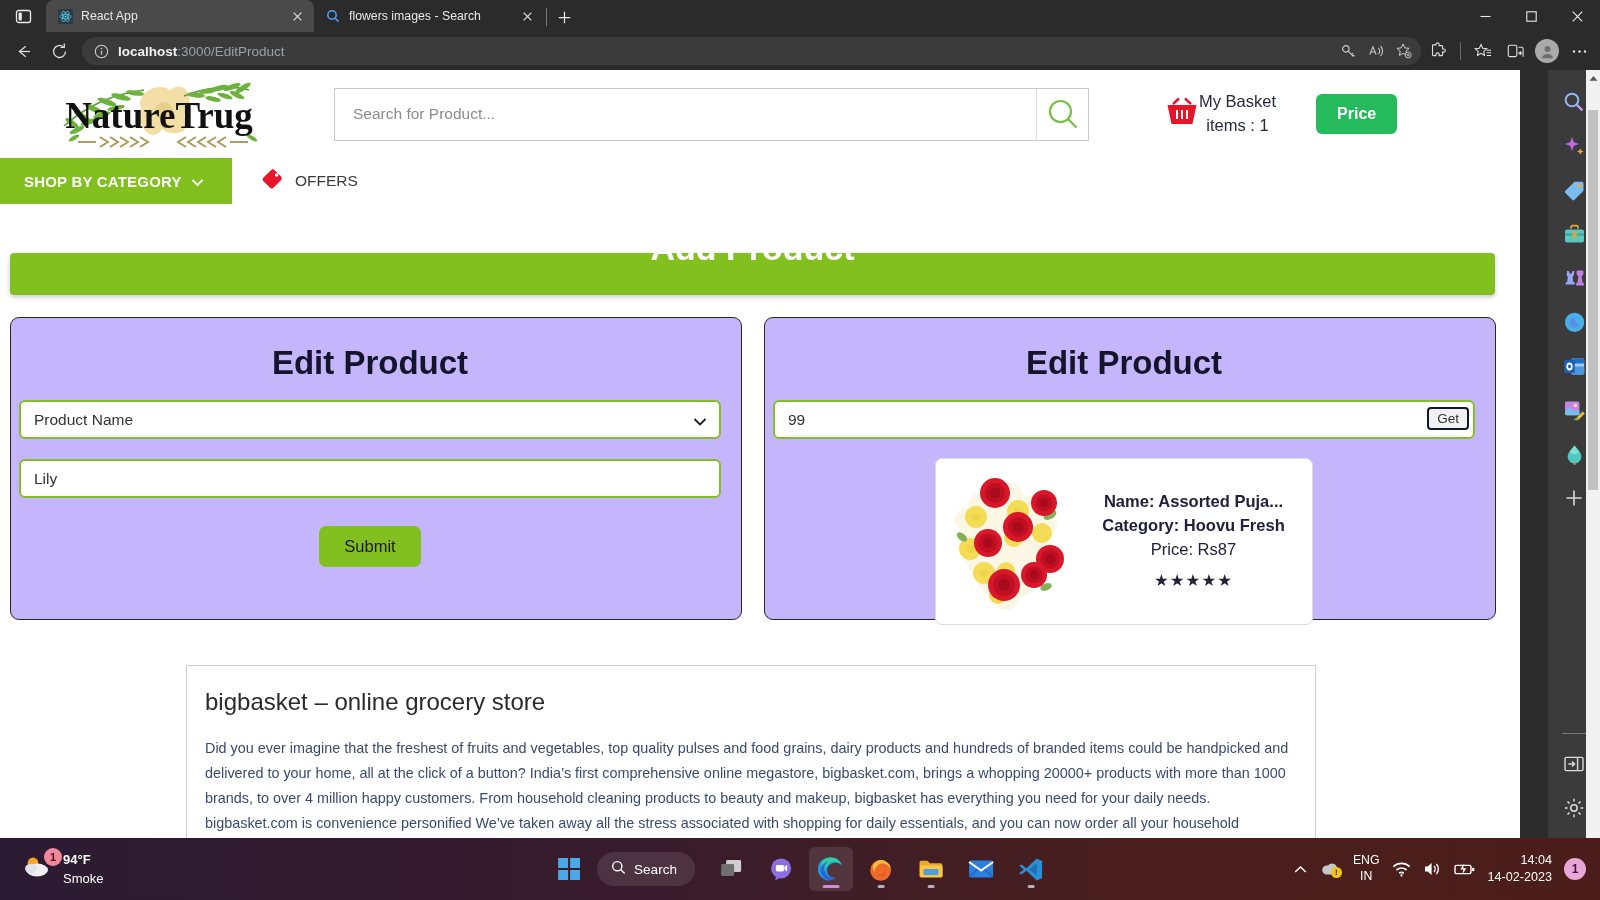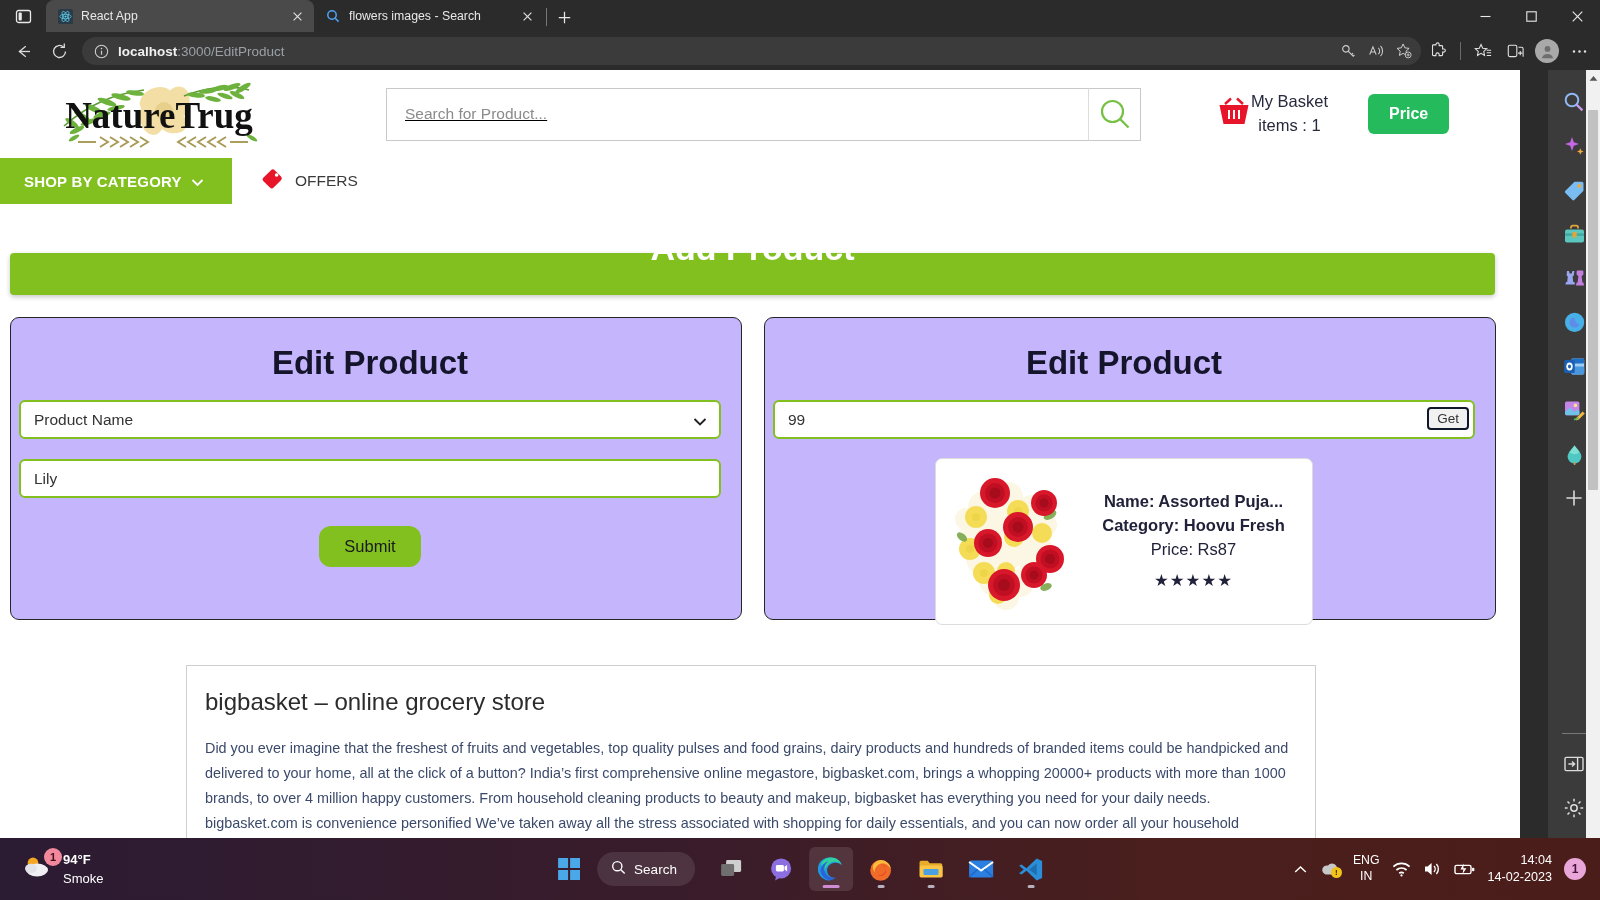--- a/index.html
+++ b/index.html
@@ -78,21 +78,21 @@
   .logo {
     position:relative; width: 230px; height: 80px; margin-left: 28px; flex:0 0 230px;
   }
   .logo svg { position:absolute; left:0; top:0; }
   .logo-text {
     position:absolute; left:0; top:20px; width:230px; text-align:center;
     font-family:"Liberation Serif", serif; font-size: 37px; font-weight:700; color:#111;
     letter-spacing:0px;
   }
   .searchwrap {
-    margin-left: 112px; width: 755px; height: 53px; display:flex; flex:0 0 755px;text-decoration:underline;
+    margin-left: 60px; width: 755px; height: 53px; display:flex; flex:0 0 755px;
   }
   .searchwrap input {
     flex:1 1 auto; height:53px; border:1px solid #c9c9c9; border-right:none;
     font-size:15.5px; padding: 0 18px; color:#333; outline:none;
     font-family:"Liberation Sans", sans-serif;
   }
   .searchwrap input::placeholder { color:#8b8b8b; }
   .searchbtn {
     width:53px;height:53px;border:1px solid #c9c9c9;border-left:1px solid #dcdcdc;background:#fff;
     display:flex;align-items:center;justify-content:center;
@@ -132,21 +132,21 @@
 
   .green-field {
     width:100%; height:39px; border:2px solid #82c020; border-radius:6px;
     font-size:15.5px; color:#333; padding: 0 13px; outline:none; background:#fff;
     font-family:"Liberation Sans", sans-serif; display:flex; align-items:center;
   }
   .select-wrap { position:relative; margin-bottom:20px; }
   .select-wrap .chev { position:absolute; right:14px; top:13px; pointer-events:none; }
   .submit-btn {
     display:block; margin: 28px auto 0 auto; background:#82c020; color:#1b1b1b;
-    border:none; border-radius:12px; padding: 11px 25px; font-size:16.5px;
+    border:none; border-radius:7px; padding: 11px 25px; font-size:16.5px;
     font-family:"Liberation Sans", sans-serif;
   }
   .get-row { position:relative; }
   .get-btn {
     position:absolute; right:6px; top:7px; background:#f1f1f1; border:2px solid #0f172a;
     border-radius:4px; font-size:13.5px; color:#333; padding: 2px 8px;
     font-family:"Liberation Sans", sans-serif;
   }
   .product-card {
     margin: 19px auto 0 auto; width:378px; height:167px;

